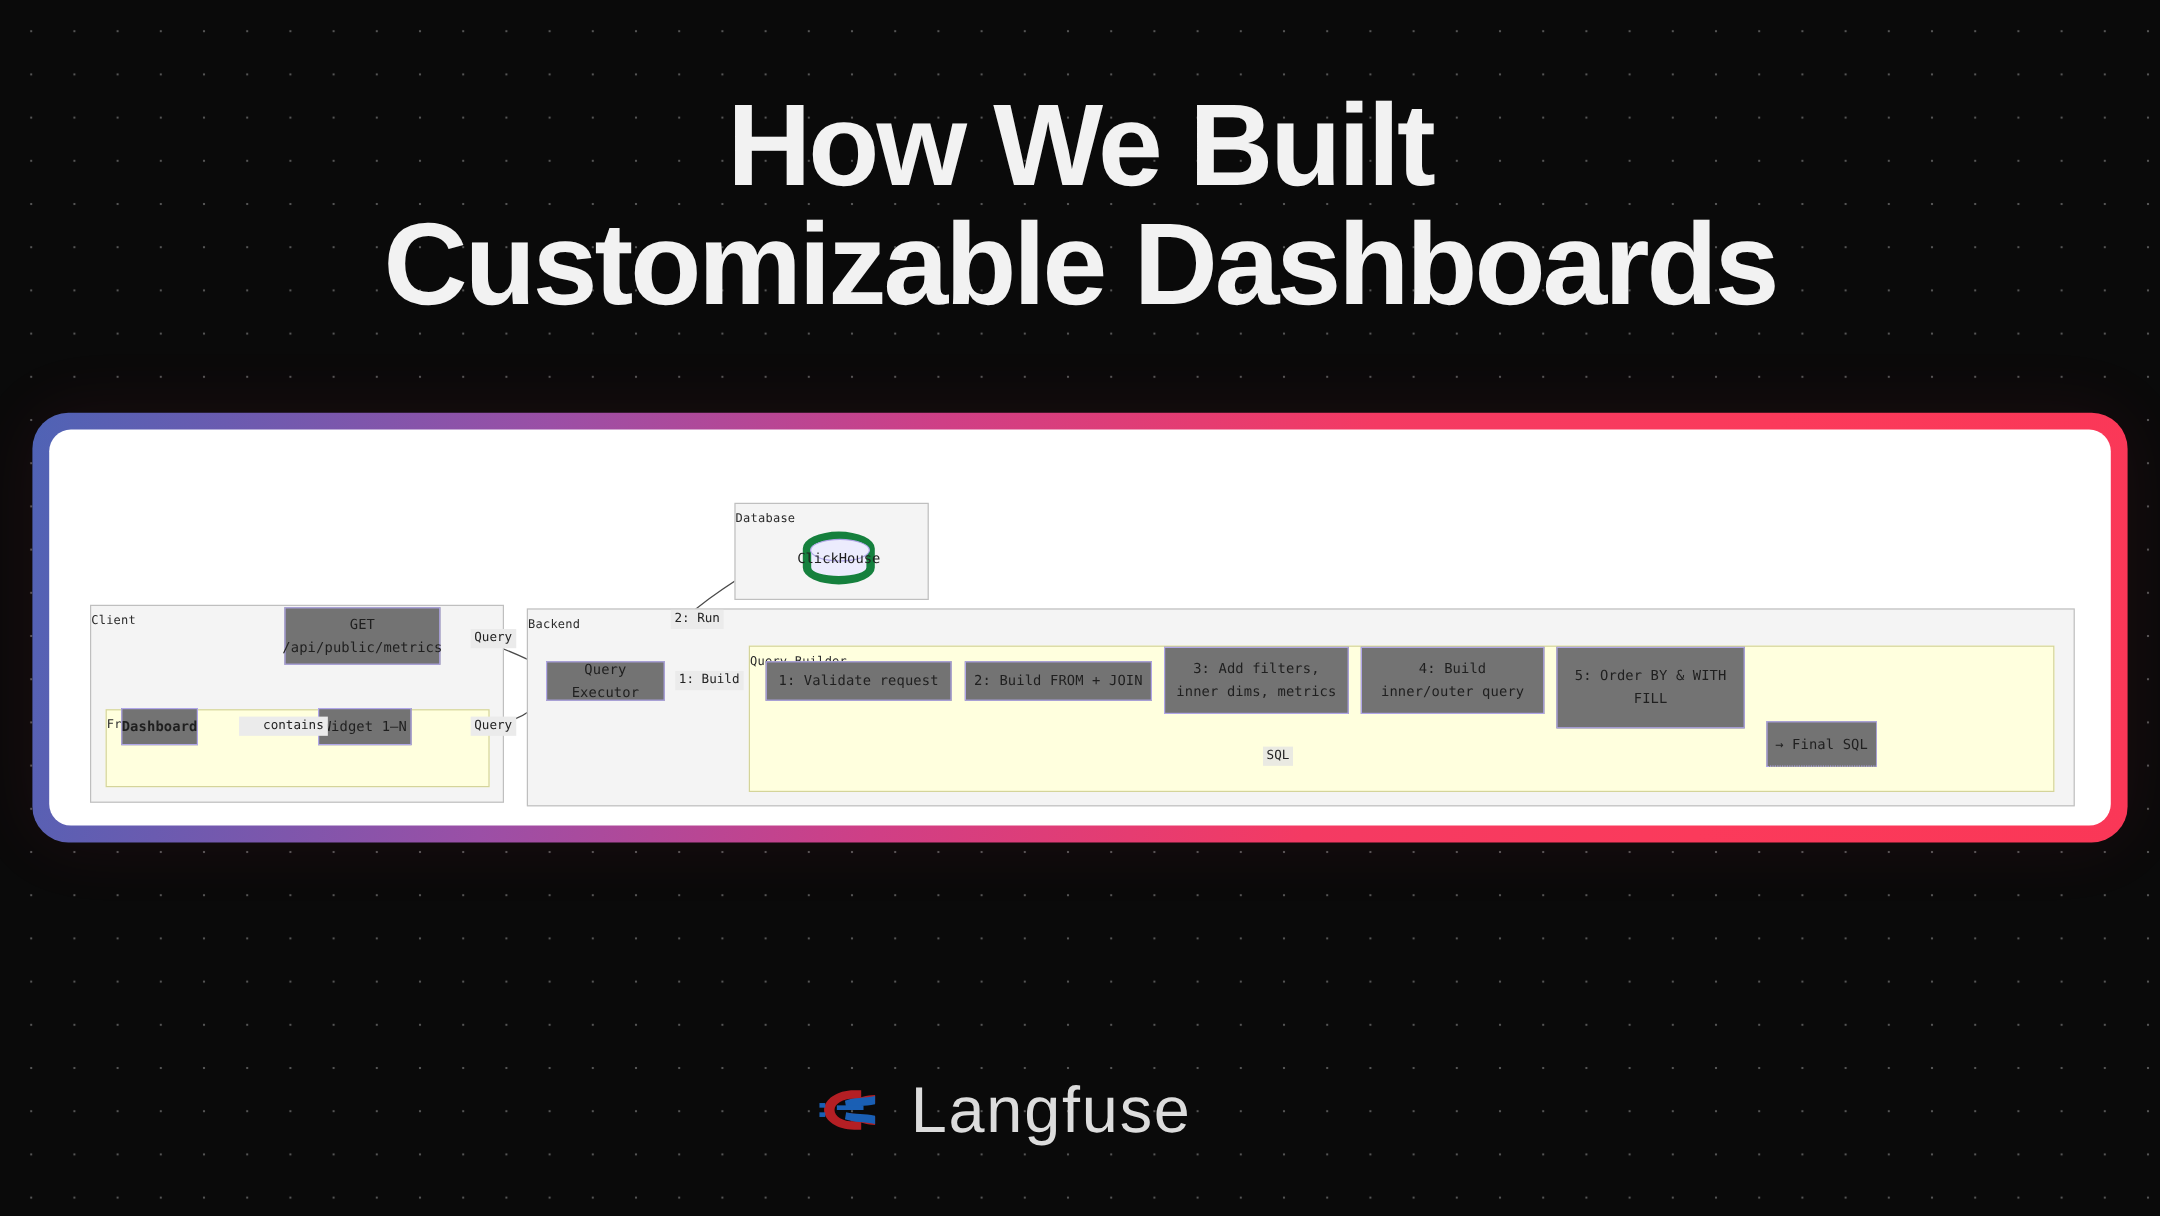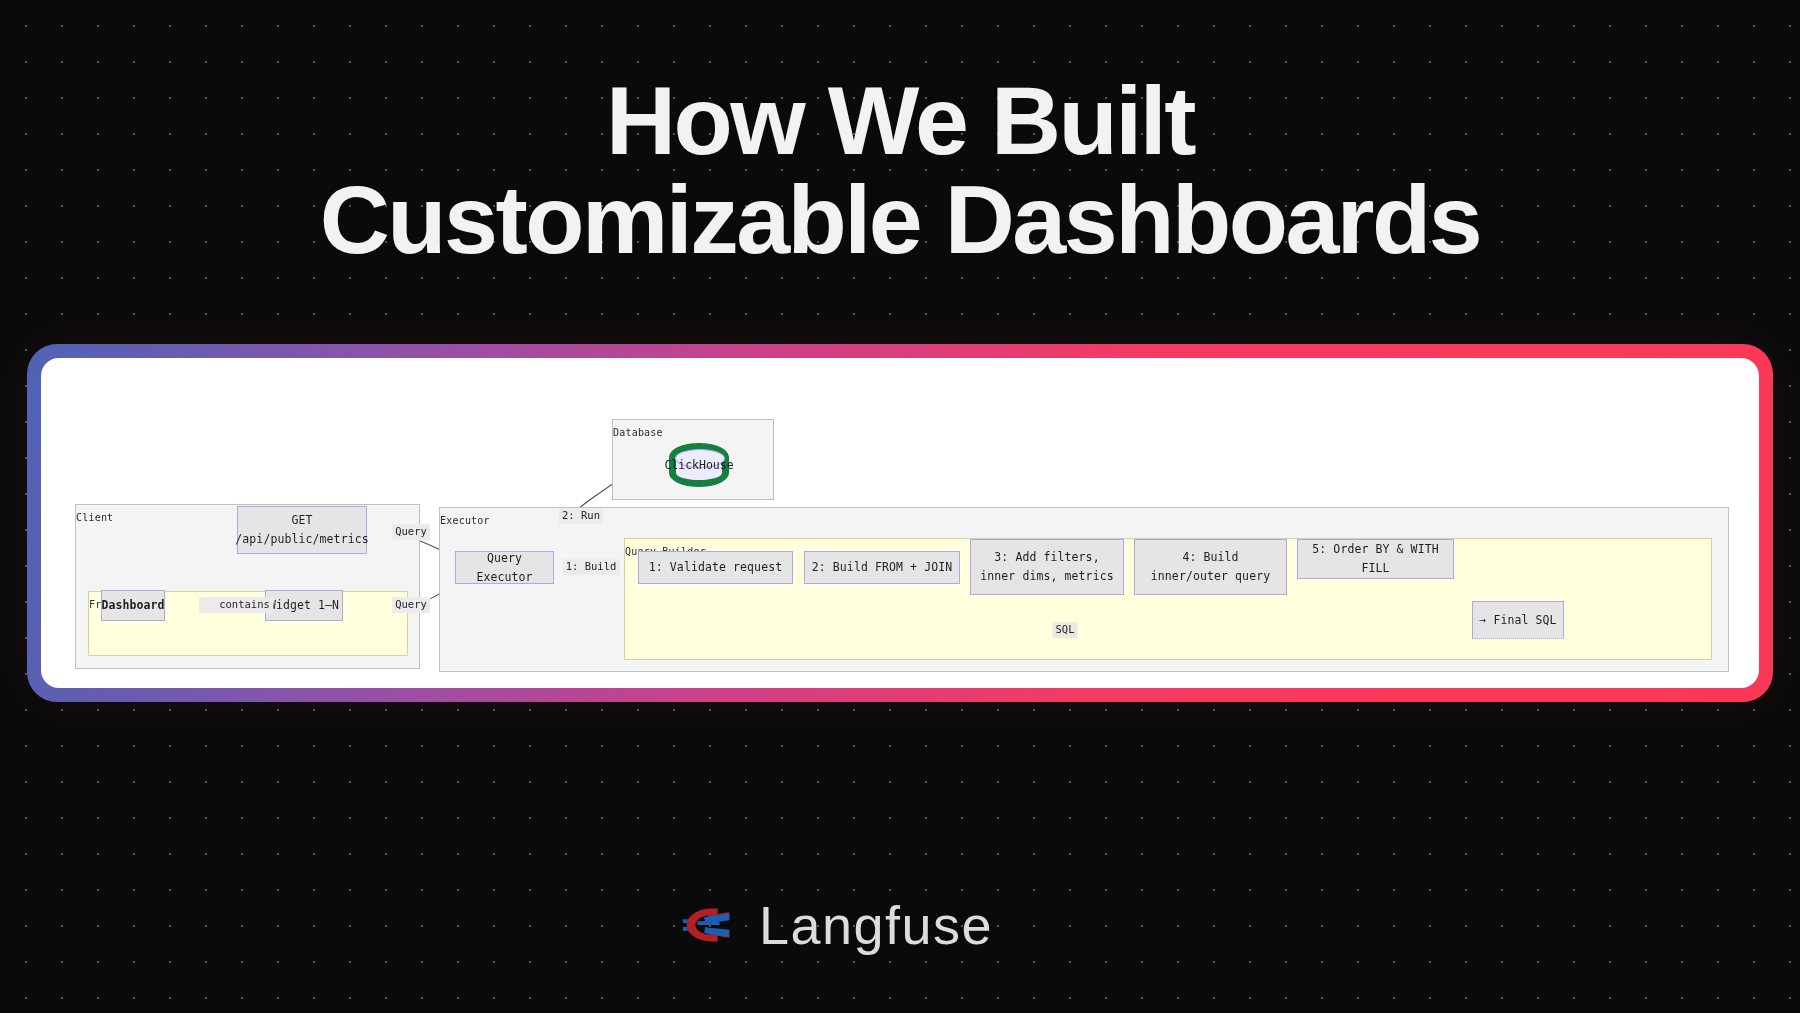--- a/index.html
+++ b/index.html
@@ -86,21 +86,21 @@
     left: 0; right: 0;
     text-align: left;
     font-family: "DejaVu Sans Mono", monospace;
     font-size: 10px;
     color: #2b2b2b;
     letter-spacing: 0.2px;
   }
 
   .node {
     position: absolute;
-    background: #e5e5e5;
+    background: #737373;
     border: 1px solid #b0a6e8;
     display: flex;
     flex-direction: column;
     align-items: center;
     justify-content: center;
     font-family: "DejaVu Sans Mono", monospace;
     font-size: 11.5px;
     color: #1f1f1f;
     text-align: center;
     line-height: 1.65;
@@ -232,21 +232,21 @@
         </div>
 
         <div class="grp" style="left:571px; top:61px; width:162px; height:81px;">
           <div class="grp-label">Database</div>
         </div>
         <div class="cyl" style="left:628px; top:85px; width:60px; height:44px;">
           <span>ClickHouse</span>
         </div>
 
         <div class="grp" style="left:398px; top:149px; width:1290px; height:165px;">
-          <div class="grp-label">Executor</div>
+          <div class="grp-label">Backend</div>
         </div>
 
         <div class="grp yellow" style="left:583px; top:180px; width:1088px; height:122px;">
           <div class="grp-label">Query Builder</div>
         </div>
 
         <div class="node" style="left:414px; top:193px; width:99px; height:33px;">
           <div>Query Executor</div>
         </div>
 
@@ -261,21 +261,21 @@
         <div class="node" style="left:929px; top:181px; width:154px; height:56px;">
           <div>3: Add filters,</div>
           <div>inner dims, metrics</div>
         </div>
 
         <div class="node" style="left:1093px; top:181px; width:153px; height:56px;text-align:center;">
           <div>4: Build</div>
           <div>inner/outer query</div>
         </div>
 
-        <div class="node" style="left:1256px; top:181px; width:157px; height:40px;justify-content:center;">
+        <div class="node" style="left:1256px; top:181px; width:157px; height:68px;justify-content:center;">
           <div>5: Order BY &amp; WITH</div>
           <div>FILL</div>
         </div>
 
         <div class="node dashed-b" style="left:1431px; top:243px; width:92px; height:38px;">
           <div>→ Final SQL</div>
         </div>
 
         <div class="elabel" style="left:195px; top:247px;padding-left:20px;">contains</div>
         <div class="elabel" style="left:370px; top:174px;">Query</div>

